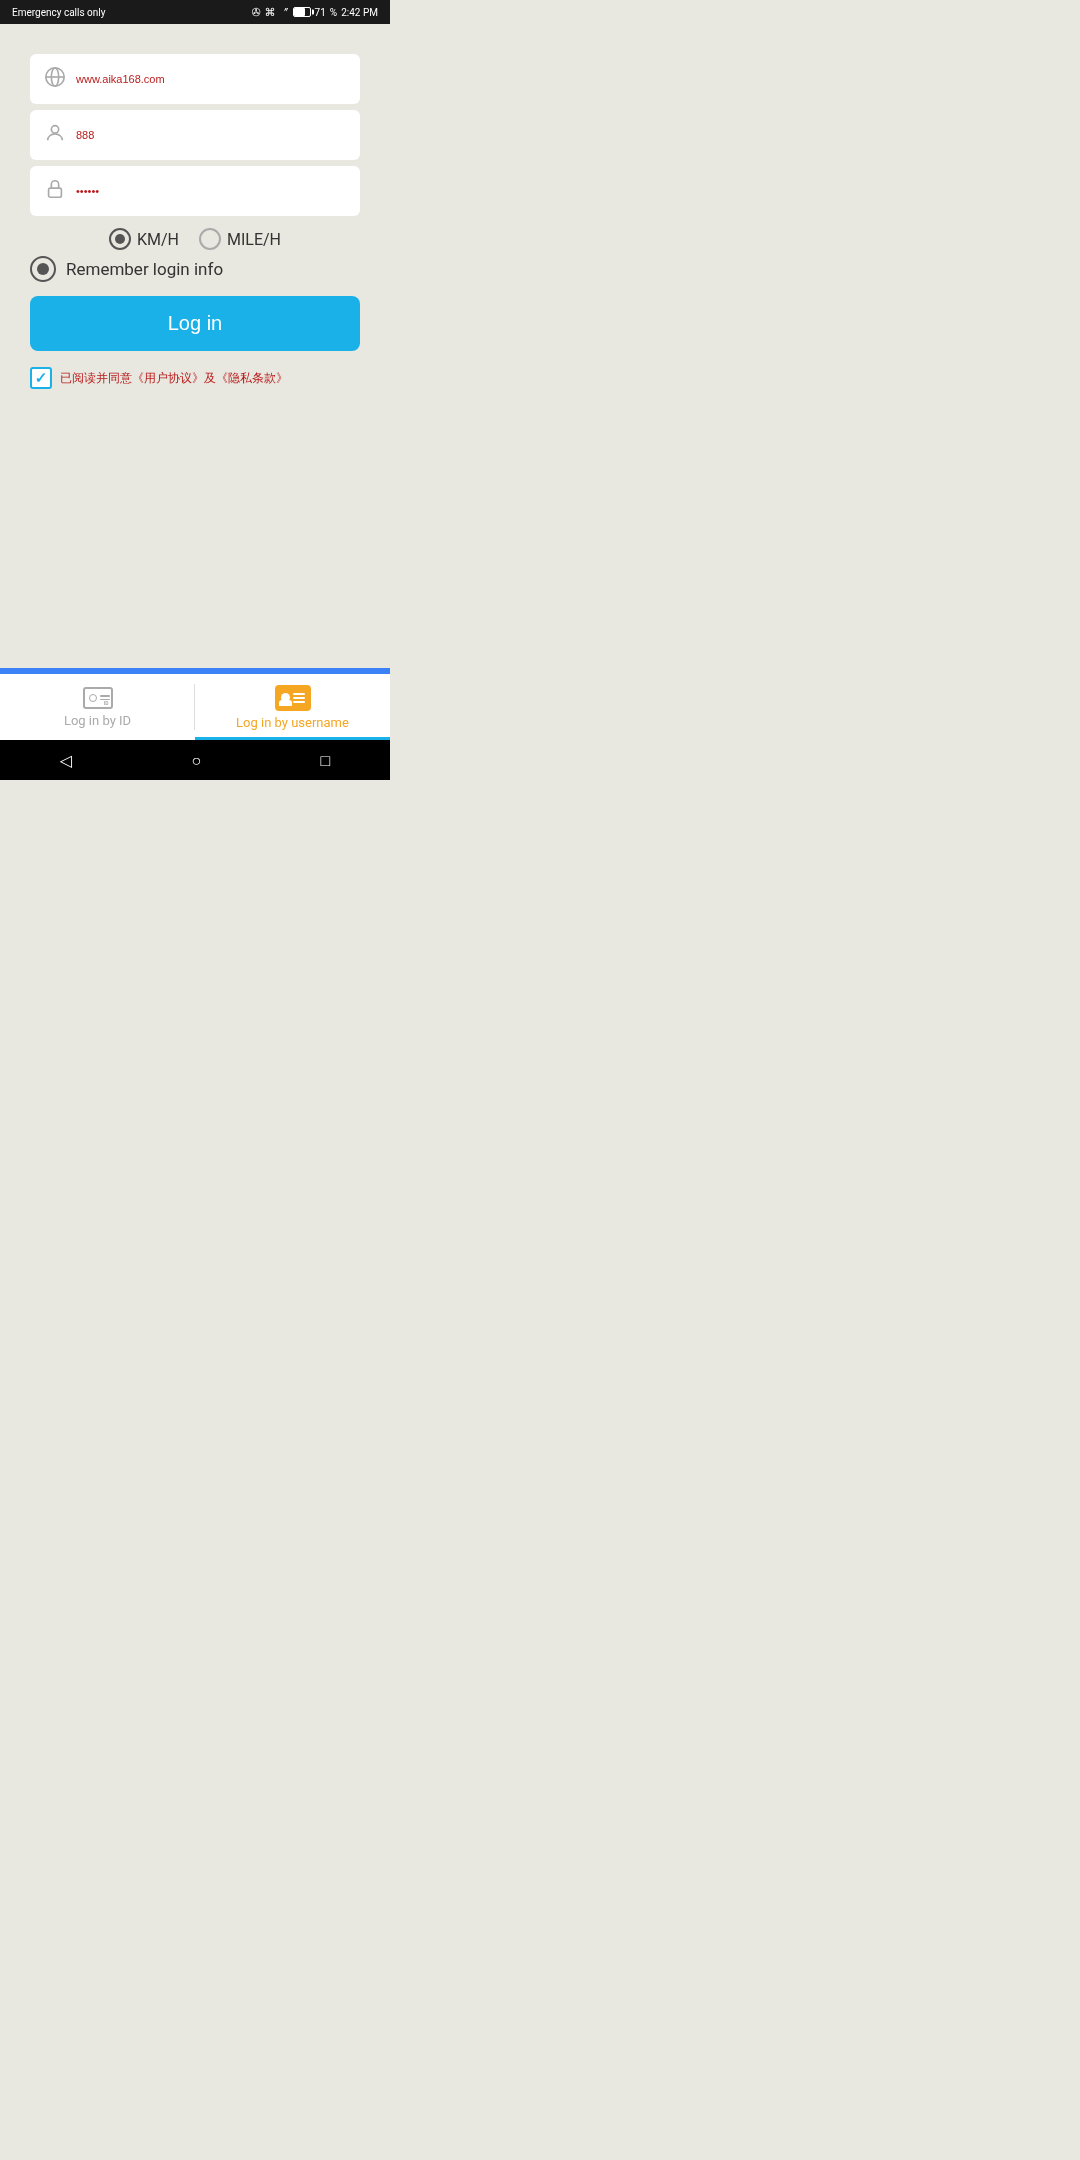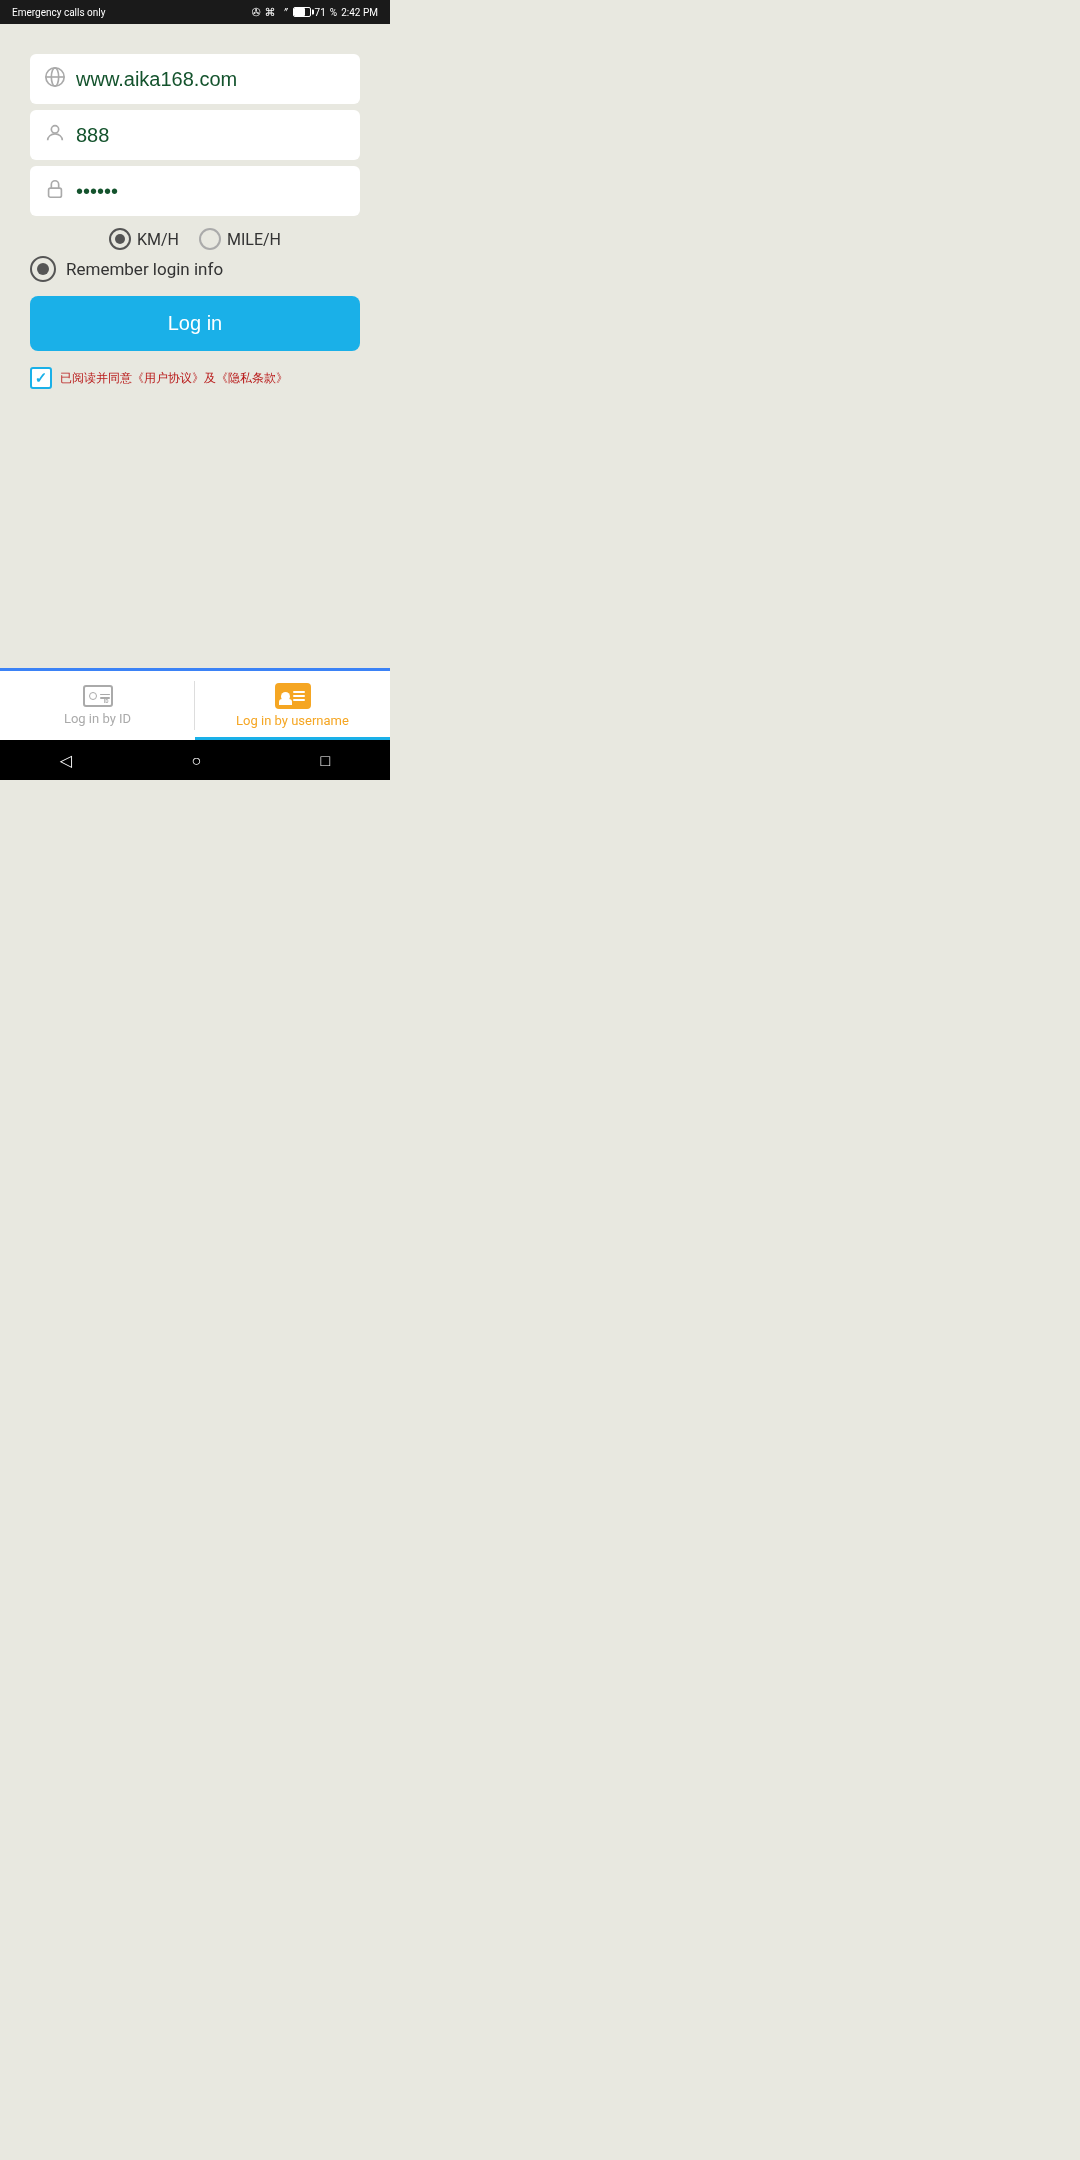--- a/index.html
+++ b/index.html
@@ -103,22 +103,22 @@
       font-size: 18px;
       flex-shrink: 0;
       width: 22px;
       text-align: center;
     }
 
     .input-field {
       flex: 1;
       border: none;
       outline: none;
-      font-size: 20px;
-      color: #14532d;
+      font-size: 11px;
+      color: #b91c1c;
       background: transparent;
     }
 
     .input-field::placeholder { color: #bbb; }
 
     
     .globe-svg { width: 22px; height: 22px; }
 
     
     .map-type-row {
@@ -245,21 +245,21 @@
 
     .agreement-text {
       font-size: 12px;
       color: #b91c1c;
     }
 
     
     .bottom-tabs {
       display: flex;
       background: #fff;
-      border-top: 3px solid #3b82f6;
+      border-top: 6px solid #3b82f6;
       height: 72px;
       flex-shrink: 0;
     }
 
     .tab-item {
       flex: 1;
       display: flex;
       flex-direction: column;
       align-items: center;
       justify-content: center;

